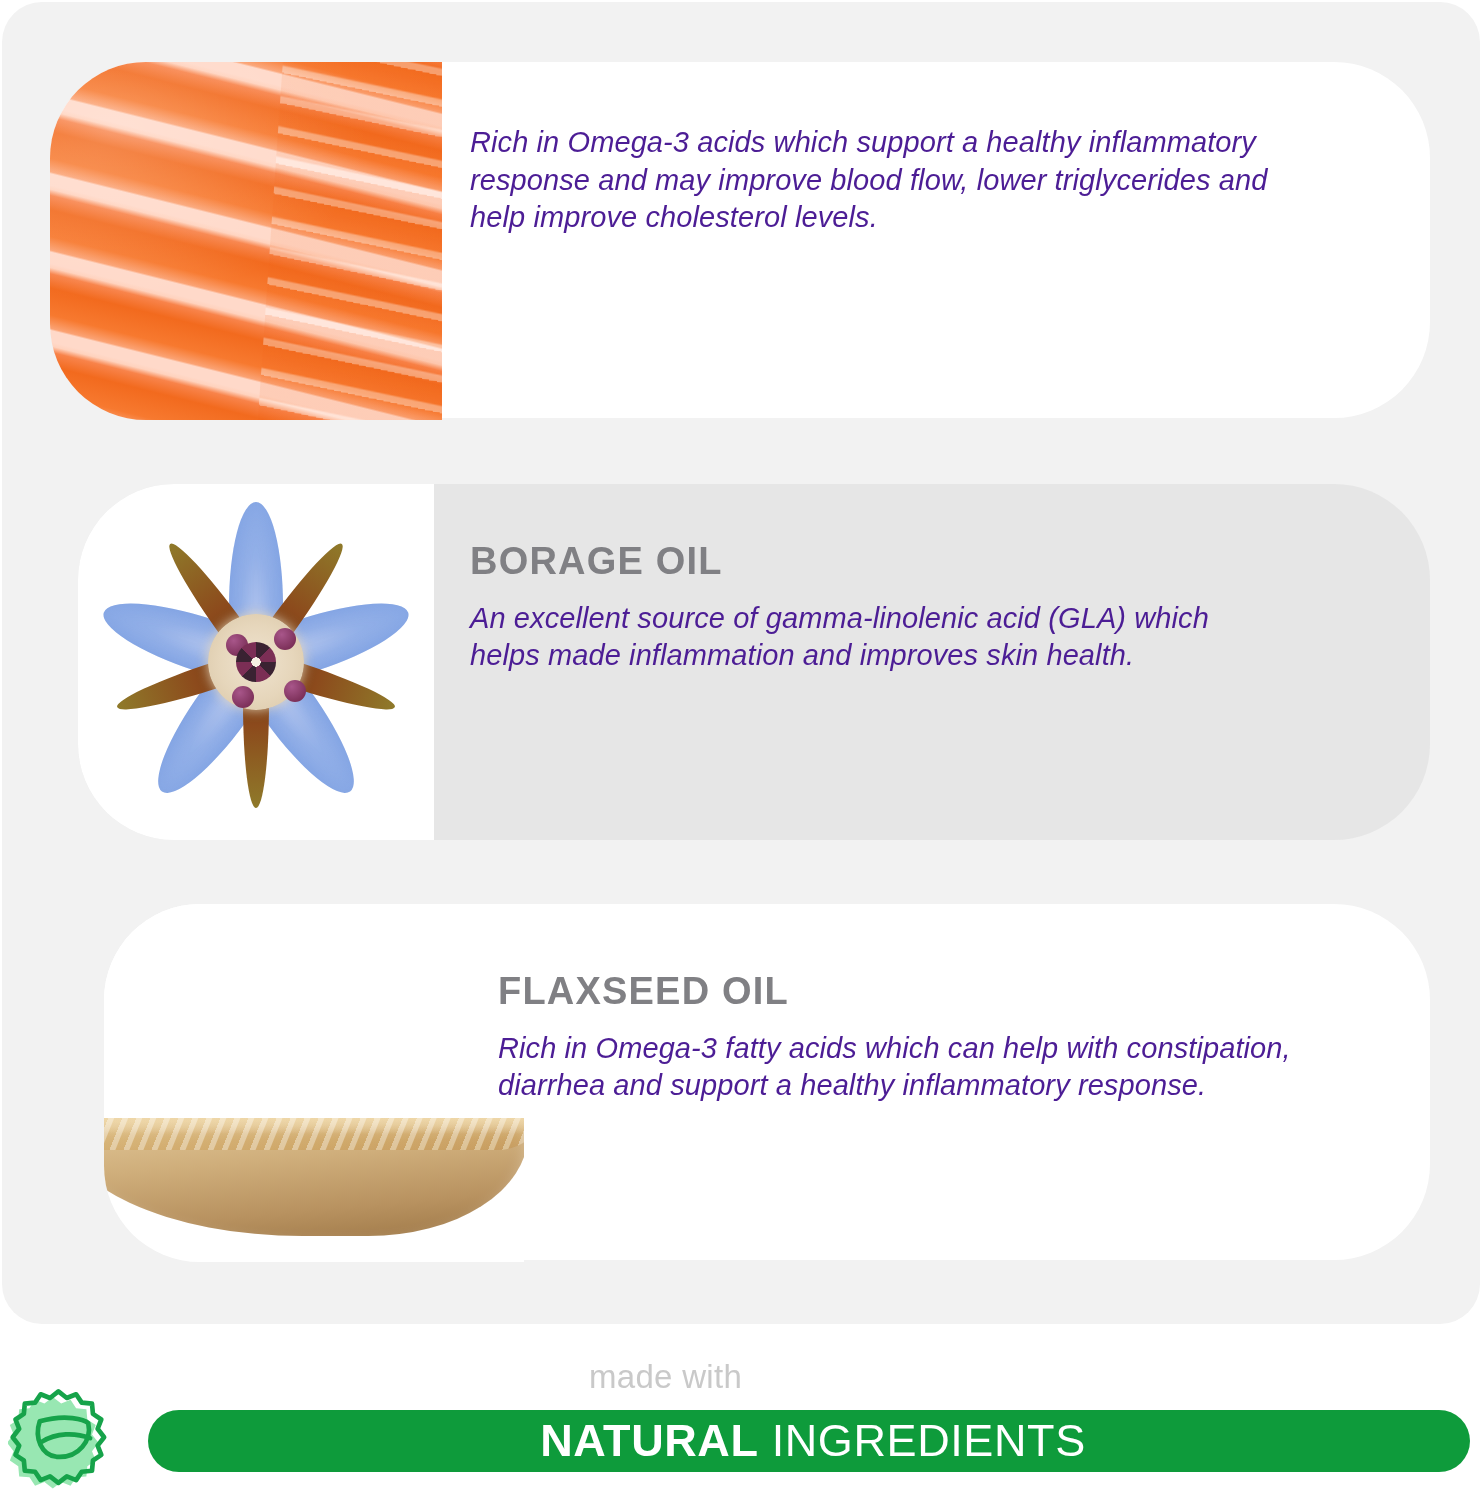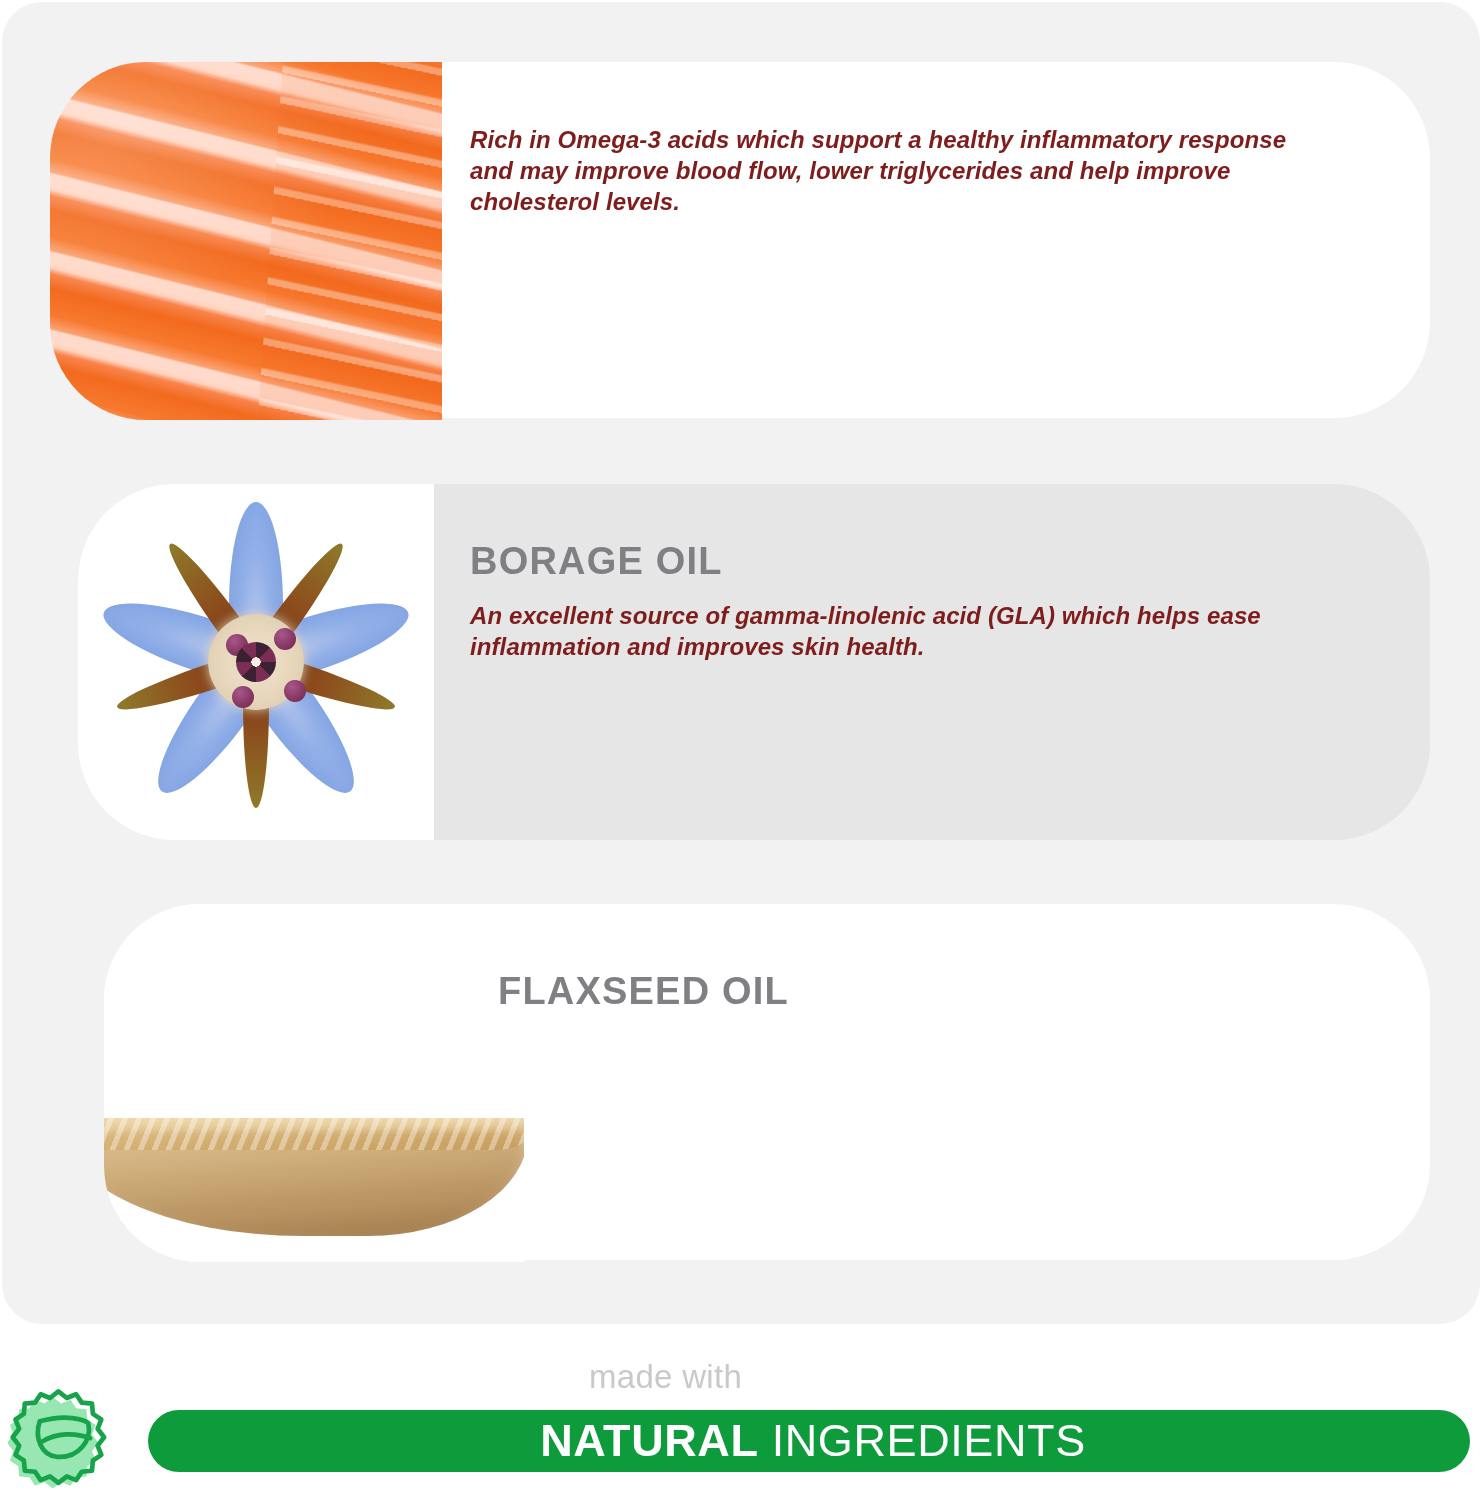--- a/index.html
+++ b/index.html
@@ -199,24 +199,24 @@
   .card-title {
     font-size: 38px;
     font-weight: bold;
     letter-spacing: 1.2px;
     color: #808084;
     text-transform: uppercase;
     line-height: 1.1;
     margin-bottom: 17px;
   }
   .card-desc {
-    font-size: 24px;
+    font-size: 29px;
     font-style: italic;
-    font-weight: 700;
-    color: #7f1d1d;
+    font-weight: 400;
+    color: #4c1d95;
     line-height: 1.30;
     letter-spacing: .1px;
   }
 
   
   .footer { position: absolute; left: 0; top: 1322px; width: 1483px; height: 178px; }
 
   .made-with {
     position: absolute;
     left: 0; top: 36px;
@@ -283,32 +283,33 @@
     <div class="flower-core"></div>
     <div class="anther" style="left:148px; top:150px;"></div>
     <div class="anther" style="left:196px; top:144px;"></div>
     <div class="anther" style="left:206px; top:196px;"></div>
     <div class="anther" style="left:154px; top:202px;"></div>
     <div class="flower-center"></div>
   </div>
 
   <div class="card-text" id="text-2">
     <div class="card-title">BORAGE OIL</div>
-    <div class="card-desc">An excellent source of gamma-linolenic acid (GLA) which helps ease inflammation and improves skin health.</div>
+    <div class="card-desc">An excellent source of gamma-linolenic acid (GLA) which helps made inflammation and improves skin health.</div>
   </div>
 
   <div class="card card--white" id="card-3"></div>
 
   <div class="media" id="media-3">
     <div class="scoop"></div>
     <div class="seed-pile"></div>
   </div>
 
   <div class="card-text" id="text-3">
     <div class="card-title">FLAXSEED OIL</div>
+    <div class="card-desc">Rich in Omega-3 fatty acids which can help with constipation, diarrhea and support a healthy inflammatory response.</div>
   </div>
 
   <div class="footer">
 
     <div class="made-with">made with</div>
 
     <svg class="badge-logo" viewBox="0 0 120 120">
       <path d="M54 8 l9 7 10 -4 6 9 11 1 1 11 9 6 -4 10 7 9 -7 9 4 10 -9 6 -1 11 -11 1 -6 9 -10 -4 -9 7 -9 -7 -10 4 -6 -9 -11 -1 -1 -11 -9 -6 4 -10 -7 -9 7 -9 -4 -10 9 -6 1 -11 11 -1 6 -9 10 4 z" transform="translate(-6,6)" fill="#86e3a4" stroke="none" opacity="0.85"></path>
       <path d="M54 8 l9 7 10 -4 6 9 11 1 1 11 9 6 -4 10 7 9 -7 9 4 10 -9 6 -1 11 -11 1 -6 9 -10 -4 -9 7 -9 -7 -10 4 -6 -9 -11 -1 -1 -11 -9 -6 4 -10 -7 -9 7 -9 -4 -10 9 -6 1 -11 11 -1 6 -9 10 4 z" fill="none" stroke="#16a34a" stroke-width="5" stroke-linejoin="round"></path>
       <path d="M34 40 C62 32 82 38 86 42 C90 60 76 80 52 78 C36 76 28 58 34 40 Z" fill="none" stroke="#16a34a" stroke-width="5" stroke-linejoin="round"></path>

